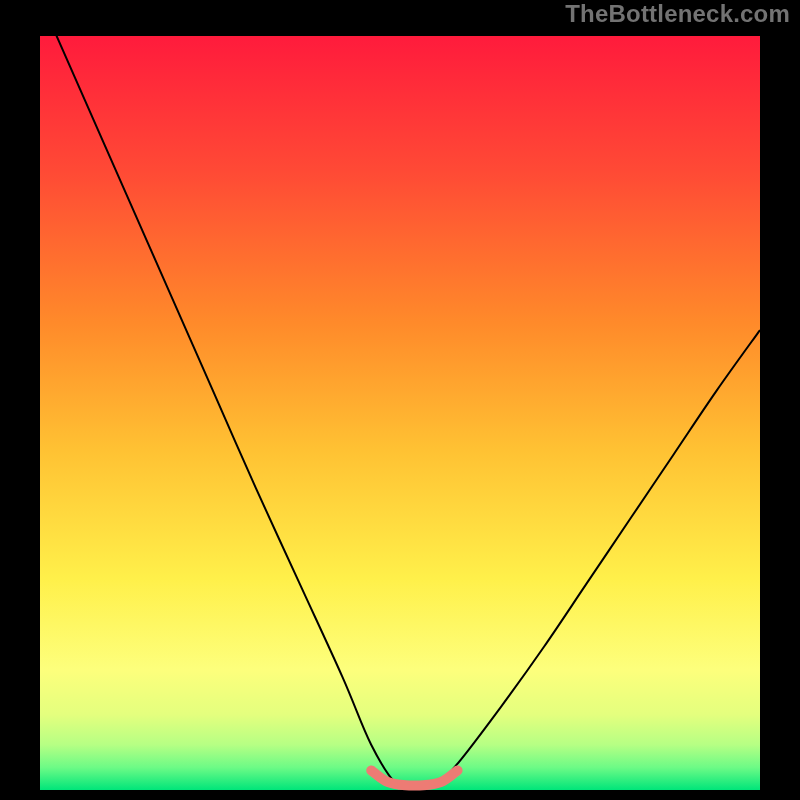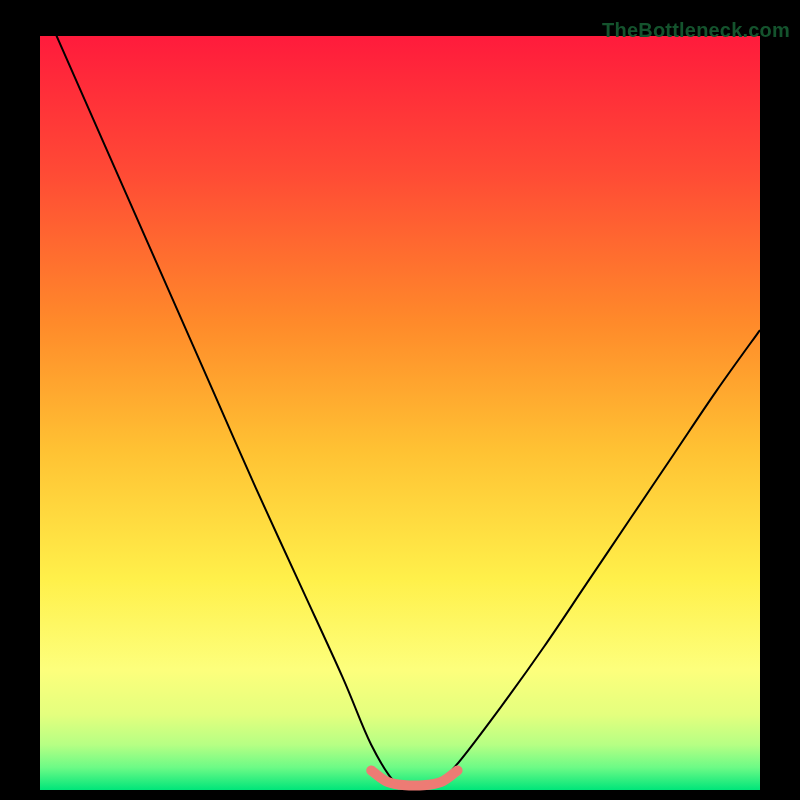--- a/index.html
+++ b/index.html
@@ -16,25 +16,25 @@
     width: 800px;
     height: 800px;
   }
   svg {
     display: block;
     width: 800px;
     height: 800px;
   }
   .watermark {
     position: absolute;
-    top: 19px;
+    top: 0;
     right: 10px;
-    font-size: 20px;
+    font-size: 24px;
     font-weight: 600;
-    color: #14532d;
+    color: #737373;
     letter-spacing: 0.2px;
     user-select: none;
   }
 </style>
 </head>
 <body>
 
 <div class="chart-wrap">
   <svg id="chart-svg" viewBox="0 0 800 800">
     <defs>

